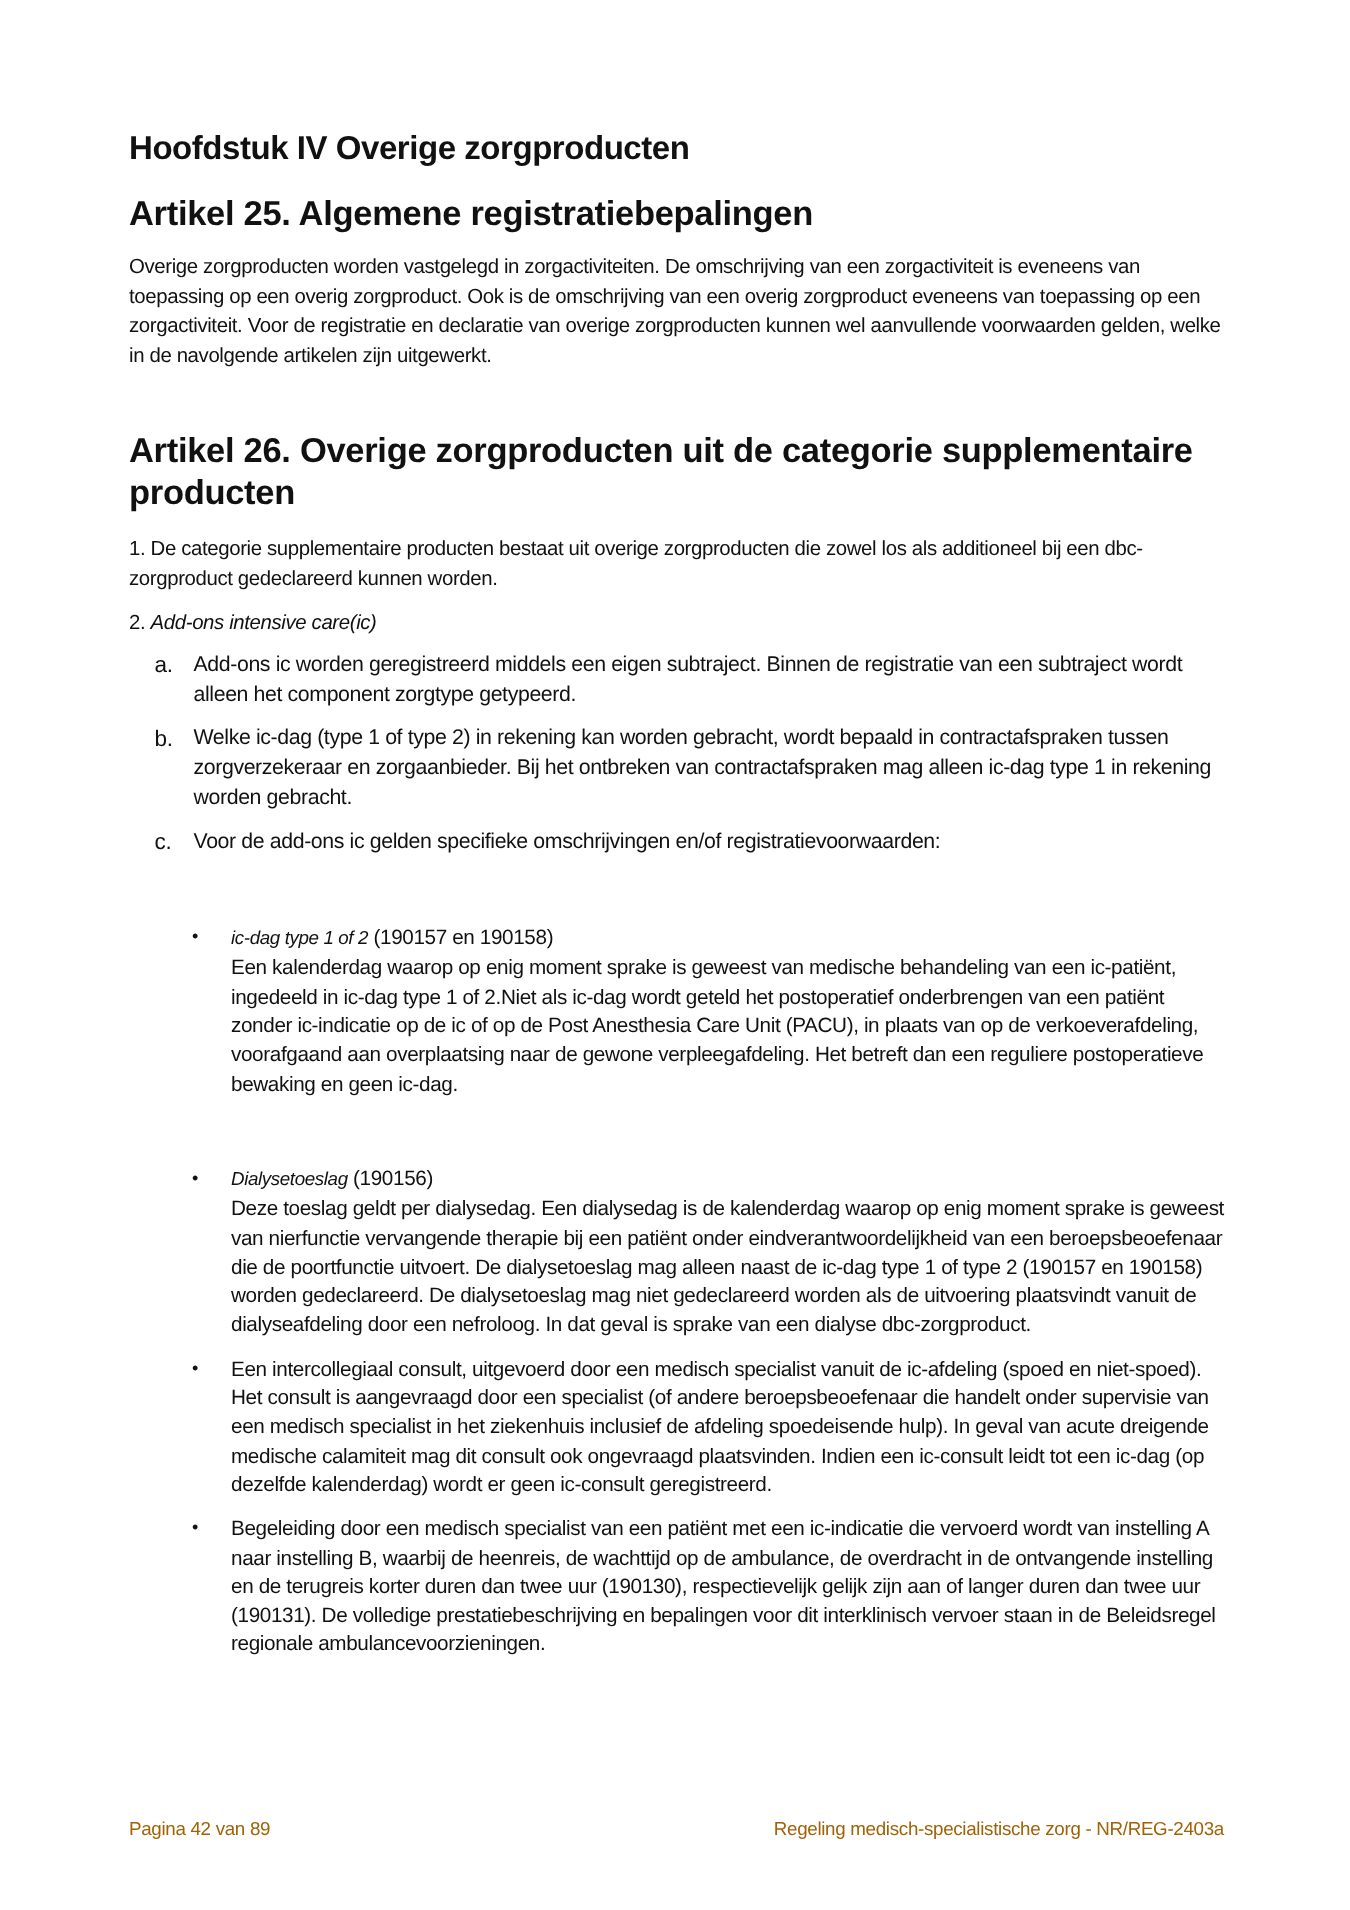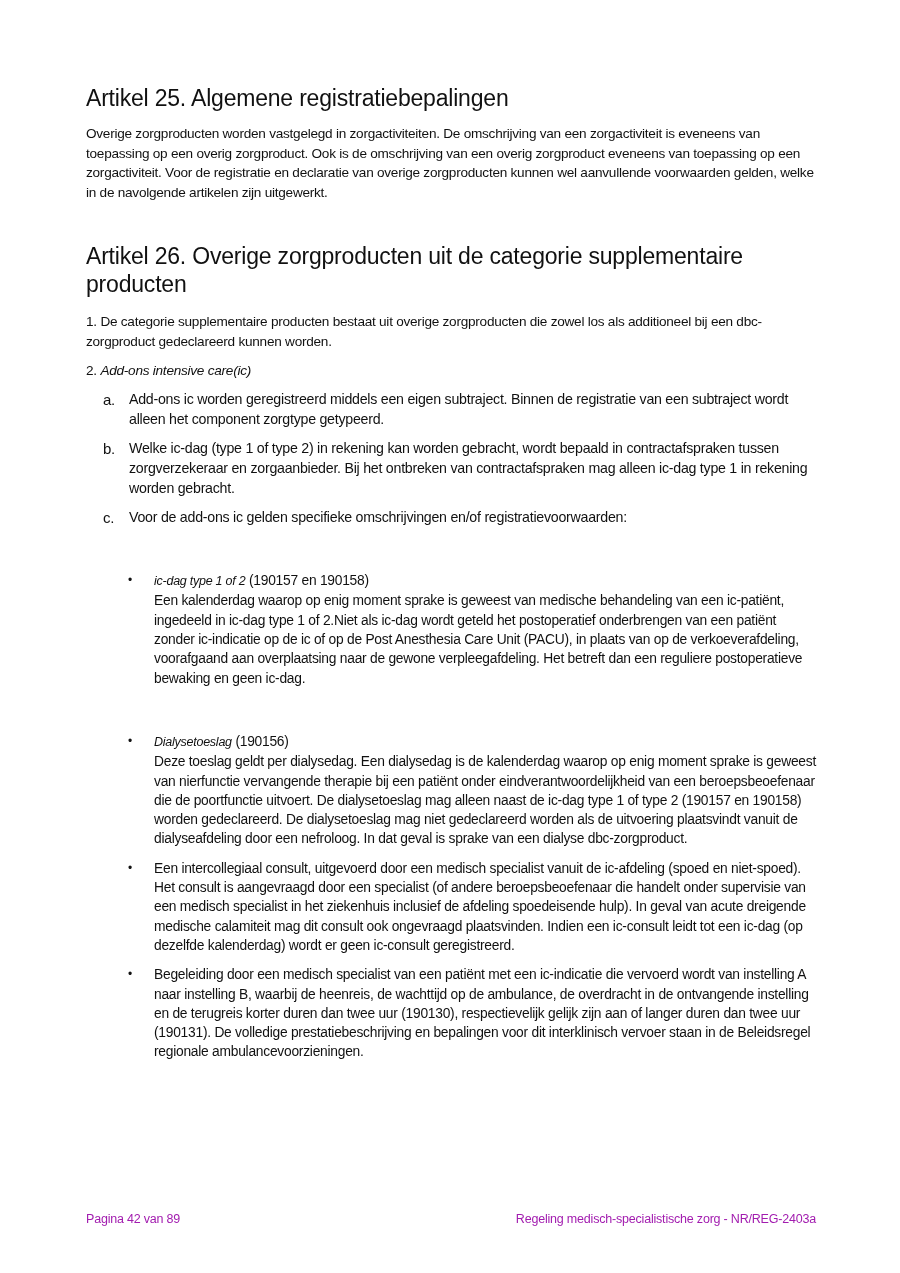--- a/index.html
+++ b/index.html
@@ -6,45 +6,46 @@
   body {
     width: 900px; height: 1273px; position: relative; overflow: hidden;
     font-family: "Liberation Sans", "DejaVu Sans", sans-serif;
     color: #111111;
   }
   .page { position: absolute; left: 86px; top: 84px; width: 730px; }
   h1 {
     font-size: 22px; font-weight: bold; margin: 0 0 14px 0; letter-spacing: -0.3px; line-height: 30px;
   }
   h2 {
-    font-size: 23px; font-weight: normal; margin: 0 0 12px 0; line-height: 28px; letter-spacing: -0.2px;
+    font-size: 23px; font-weight: bold; margin: 0 0 12px 0; line-height: 28px; letter-spacing: -0.2px;
   }
   p { margin: 0; font-size: 13.6px; line-height: 19.6px; letter-spacing: -0.25px; }
   .intro { margin-bottom: 40px; }
   .h2-26 { margin-top: 0; margin-bottom: 14px; }
   .num-item { margin-bottom: 9px; }
   .num-item.italic-label .lbl { font-style: italic; }
   .alpha-list { list-style: none; margin: 0; padding: 0 0 0 0; }
   .alpha-item { position: relative; padding-left: 43px; margin-bottom: 9px; font-size: 14.2px; line-height: 20px; letter-spacing: -0.25px; }
   .alpha-marker { position: absolute; left: 17px; top: 1px; font-size: 15px; }
   .bullet-list { list-style: none; margin: 6px 0 0 0; padding: 0; }
   .bullet-item { position: relative; padding-left: 68px; margin-bottom: 10px; font-size: 13.8px; line-height: 19.3px; letter-spacing: -0.25px; }
   .bullet-dot { position: absolute; left: 42px; top: 0; font-size: 12px; }
   .bullet-title { display: block; margin-top: 44px; }
   .bullet-title i { font-style: italic; font-size: 12.5px; }
   .footer {
     position: absolute; top: 1212px; left: 86px; width: 730px;
     display: flex; justify-content: space-between;
-    font-size: 12.5px; letter-spacing: -0.2px; color: #a21caf; align-items: center;
+    font-size: 12.5px; letter-spacing: -0.2px; color: #a16207; align-items: center;
   }
 </style>
 </head>
 <body>
 
 <div class="page">
+  <h1>Hoofdstuk IV Overige zorgproducten</h1>
 
   <h2>Artikel 25. Algemene registratiebepalingen</h2>
   <p class="intro">Overige zorgproducten worden vastgelegd in zorgactiviteiten. De omschrijving van een zorgactiviteit is eveneens van toepassing op een overig zorgproduct. Ook is de omschrijving van een overig zorgproduct eveneens van toepassing op een zorgactiviteit. Voor de registratie en declaratie van overige zorgproducten kunnen wel aanvullende voorwaarden gelden, welke in de navolgende artikelen zijn uitgewerkt.</p>
 
   <h2 class="h2-26">Artikel 26. Overige zorgproducten uit de categorie supplementaire producten</h2>
 
   <p class="num-item">
     <span>1.</span>
     <span>De categorie supplementaire producten bestaat uit overige zorgproducten die zowel los als additioneel bij een dbc-zorgproduct gedeclareerd kunnen worden.</span>
   </p>

